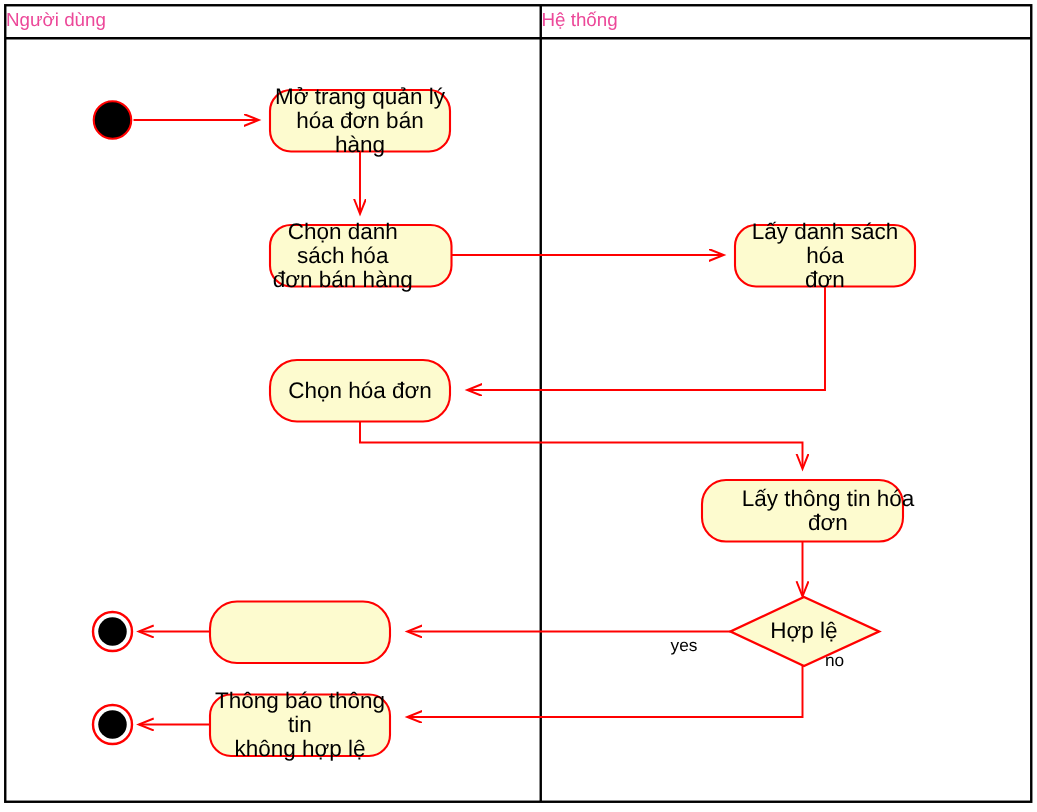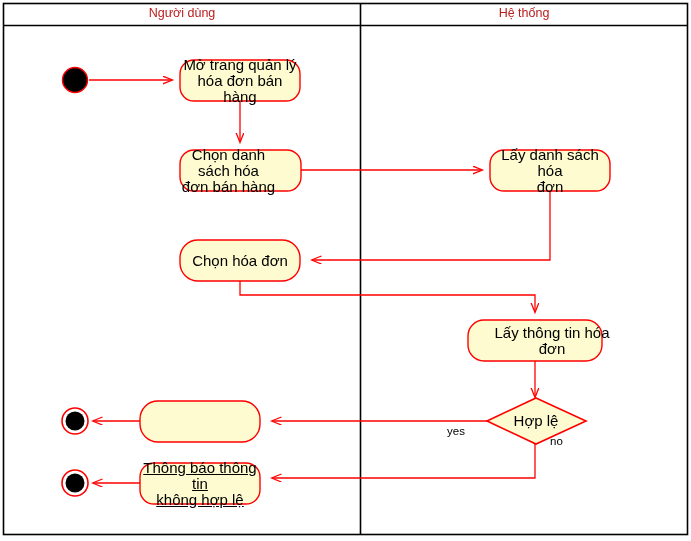--- a/index.html
+++ b/index.html
@@ -21,23 +21,22 @@
     height: 541px;
   }
   svg.canvas {
     position: absolute;
     left: 0; top: 0;
     width: 691px;
     height: 541px;
   }
   .lane-title {
     position: absolute;
-    text-align: center;
     font-size: 12.5px;
-    color: #b91c1c;
+    color: #ec4899;
     font-family: "Liberation Sans", sans-serif;
     line-height: 14px;
   }
   .node-label {
     position: absolute;
     text-align: center;
     font-size: 15px;
     color: #000000;
     font-family: "Liberation Sans", sans-serif;
     line-height: 16px;
@@ -172,20 +171,20 @@
   <div class="node-label" style="left:490px; top:150px; width:120px; height:41px;">Lấy danh sách hóa
 đơn</div>
 
   <div class="node-label" style="left:180px; top:240px; width:120px; height:41px;">Chọn hóa đơn</div>
 
   <div class="node-label" style="left:468px; top:320px; width:134px; height:41px;padding-left:17px;">Lấy thông tin hóa đơn</div>
 
   <div class="node-label" style="left:487px; top:400px; width:98px; height:41px;">Hợp lệ</div>
 
 
-  <div class="node-label" style="left:140px; top:463px; width:120px; height:41px;text-decoration:underline;">Thông báo thông tin
+  <div class="node-label" style="left:140px; top:463px; width:120px; height:41px;">Thông báo thông tin
 không hợp lệ</div>
 
   <div class="edge-label" style="left:447px; top:425px;">yes</div>
 
   <div class="edge-label" style="left:550px; top:435px;">no</div>
 
 </div>
 
 </body></html>

